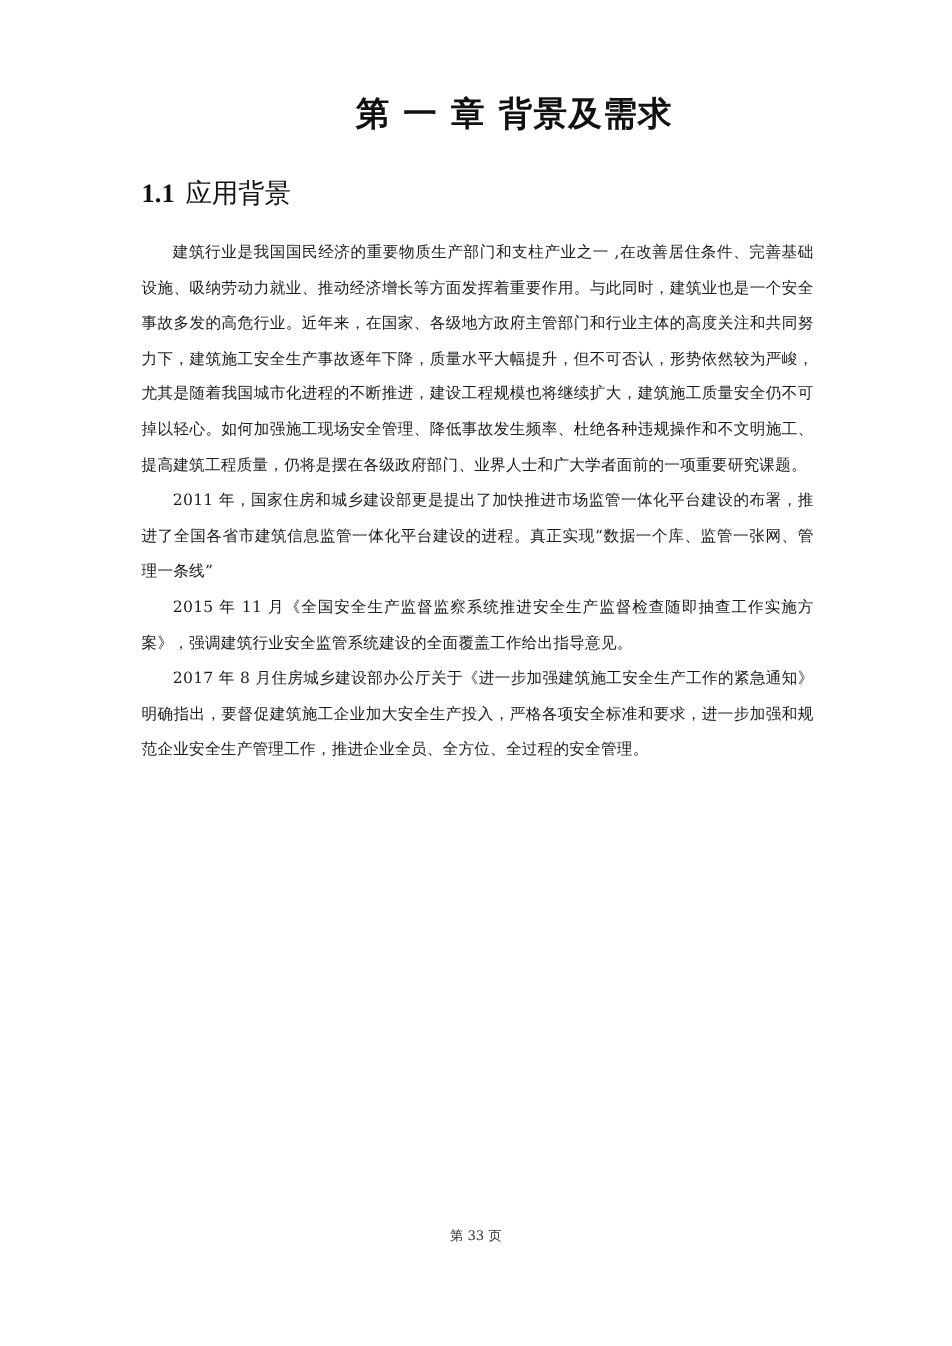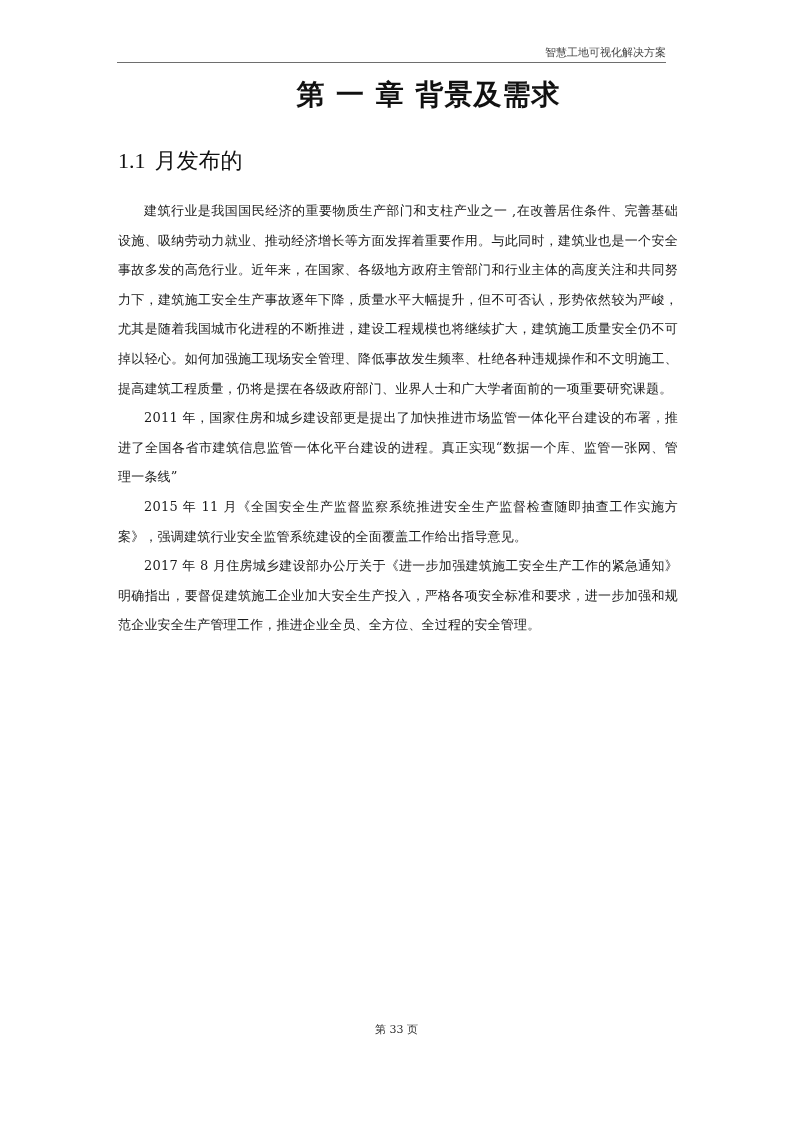--- a/index.html
+++ b/index.html
@@ -7,41 +7,38 @@
          font-family: "DejaVu Serif", "Liberation Serif", serif; color: #1a1a1a; }
   .page { position: absolute; left: 0; top: 0; width: 793px; height: 1122px; background: #fff; }
   .running-header { position: absolute; left: 117px; top: 46px; width: 549px; height: 16px;
          border-bottom: 1.5px solid #6e6e6e; text-align: right; font-size: 11px; color: #444;
          line-height: 14px; }
   .chapter-title { position: absolute; left: 0; top: 76px; width: 793px; text-align: center;
          font-family: "DejaVu Sans", "Liberation Sans", sans-serif; font-size: 28px; font-weight: bold;
          letter-spacing: 1px; color: #111; padding-left: 32px; }
   .section-title { position: absolute; left: 118px; top: 146px; font-size: 22px; color: #111;
          font-family: "DejaVu Sans", "Liberation Sans", sans-serif; }
-  .section-title .num { font-family: "Liberation Serif", serif; font-weight: normal; margin-right: 2px; }
+  .section-title .num { font-family: "Liberation Serif", serif; font-weight: bold; margin-right: 2px; }
   .body { position: absolute; left: 118px; top: 196px; width: 560px; }
   .para { font-size: 13px; line-height: 29.6px; text-indent: 2em; margin: 0; text-align: justify;
           text-justify: inter-character; letter-spacing: 0.2px; }
   .page-footer { position: absolute; left: 0; top: 1022px; width: 793px; text-align: center;
          font-size: 11px; color: #333; }
 </style>
 </head>
 <body>
 
 <div class="page">
 
-  <div class="running-header">
-    <span>智慧工地可视化解决方案</span>
-  </div>
 
   <div class="chapter-title">第 一 章  背景及需求</div>
 
   <div class="section-title">
     <span class="num">1.1</span>
-    <span>月发布的</span>
+    <span>应用背景</span>
   </div>
 
   <div class="body">
     <p class="para">建筑行业是我国国民经济的重要物质生产部门和支柱产业之一 ,在改善居住条件、完善基础设施、吸纳劳动力就业、推动经济增长等方面发挥着重要作用。与此同时，建筑业也是一个安全事故多发的高危行业。近年来，在国家、各级地方政府主管部门和行业主体的高度关注和共同努力下，建筑施工安全生产事故逐年下降，质量水平大幅提升，但不可否认，形势依然较为严峻，尤其是随着我国城市化进程的不断推进，建设工程规模也将继续扩大，建筑施工质量安全仍不可掉以轻心。如何加强施工现场安全管理、降低事故发生频率、杜绝各种违规操作和不文明施工、提高建筑工程质量，仍将是摆在各级政府部门、业界人士和广大学者面前的一项重要研究课题。</p>
     <p class="para">2011 年，国家住房和城乡建设部更是提出了加快推进市场监管一体化平台建设的布署，推进了全国各省市建筑信息监管一体化平台建设的进程。真正实现“数据一个库、监管一张网、管理一条线”</p>
     <p class="para">2015 年 11 月《全国安全生产监督监察系统推进安全生产监督检查随即抽查工作实施方案》，强调建筑行业安全监管系统建设的全面覆盖工作给出指导意见。</p>
     <p class="para">2017 年 8 月住房城乡建设部办公厅关于《进一步加强建筑施工安全生产工作的紧急通知》明确指出，要督促建筑施工企业加大安全生产投入，严格各项安全标准和要求，进一步加强和规范企业安全生产管理工作，推进企业全员、全方位、全过程的安全管理。</p>
   </div>
 
   <div class="page-footer">第 33 页</div>

